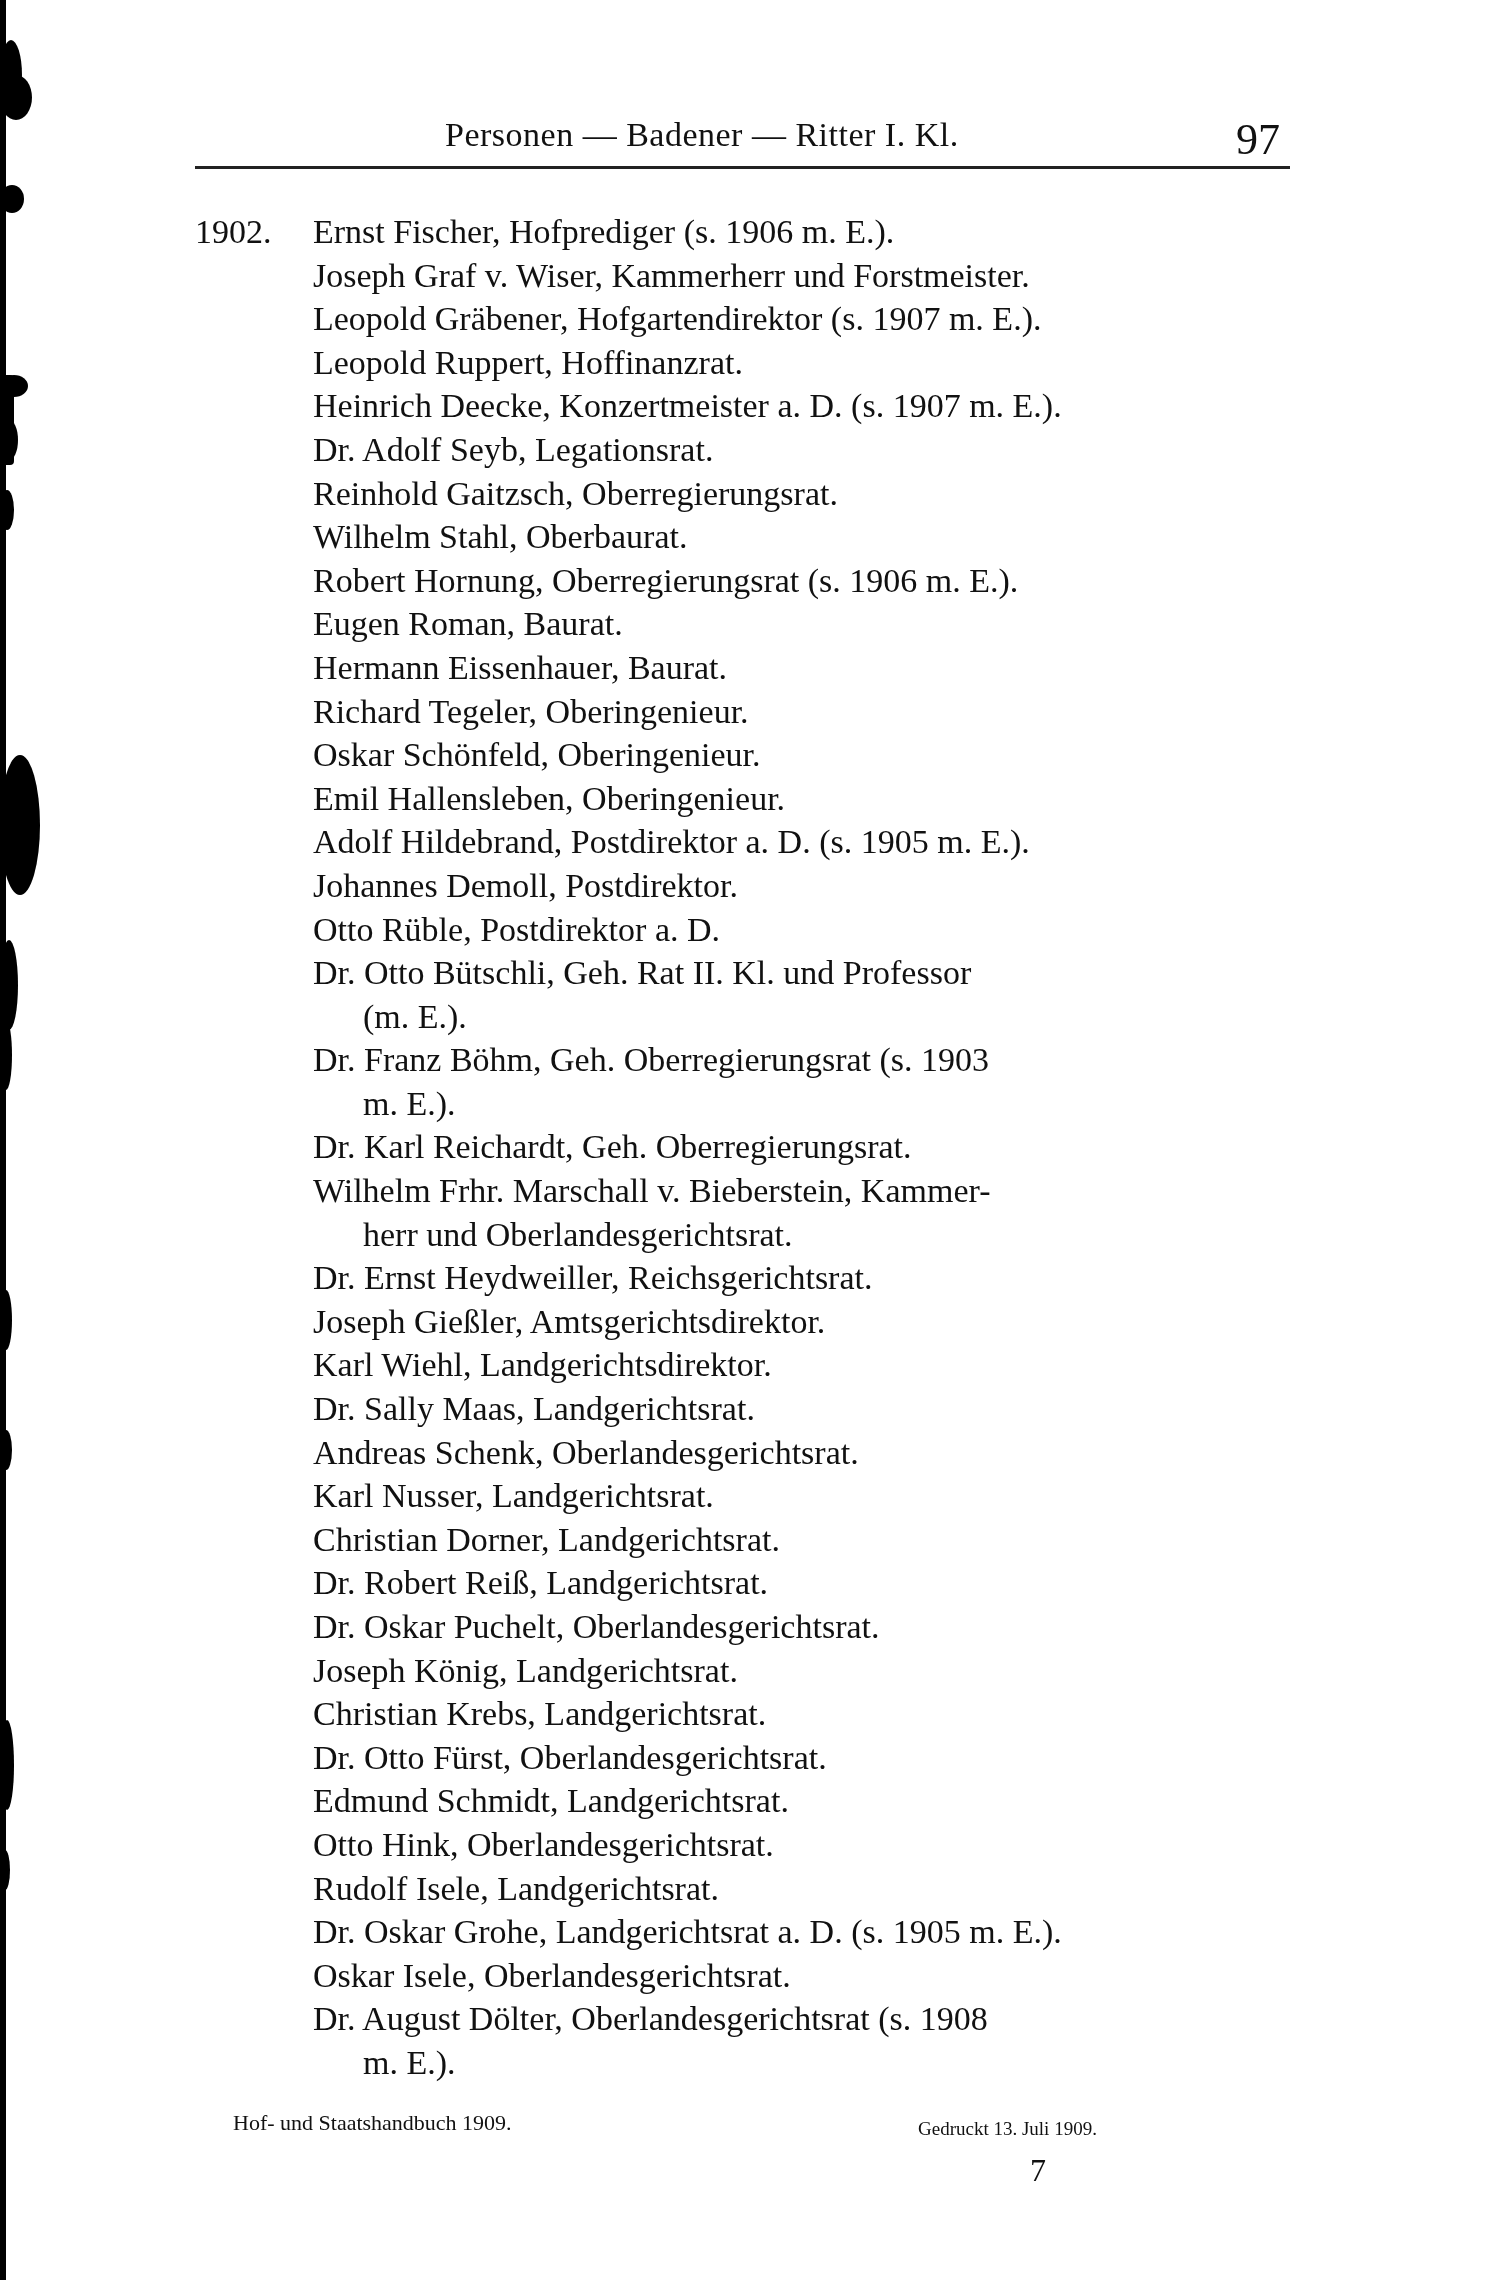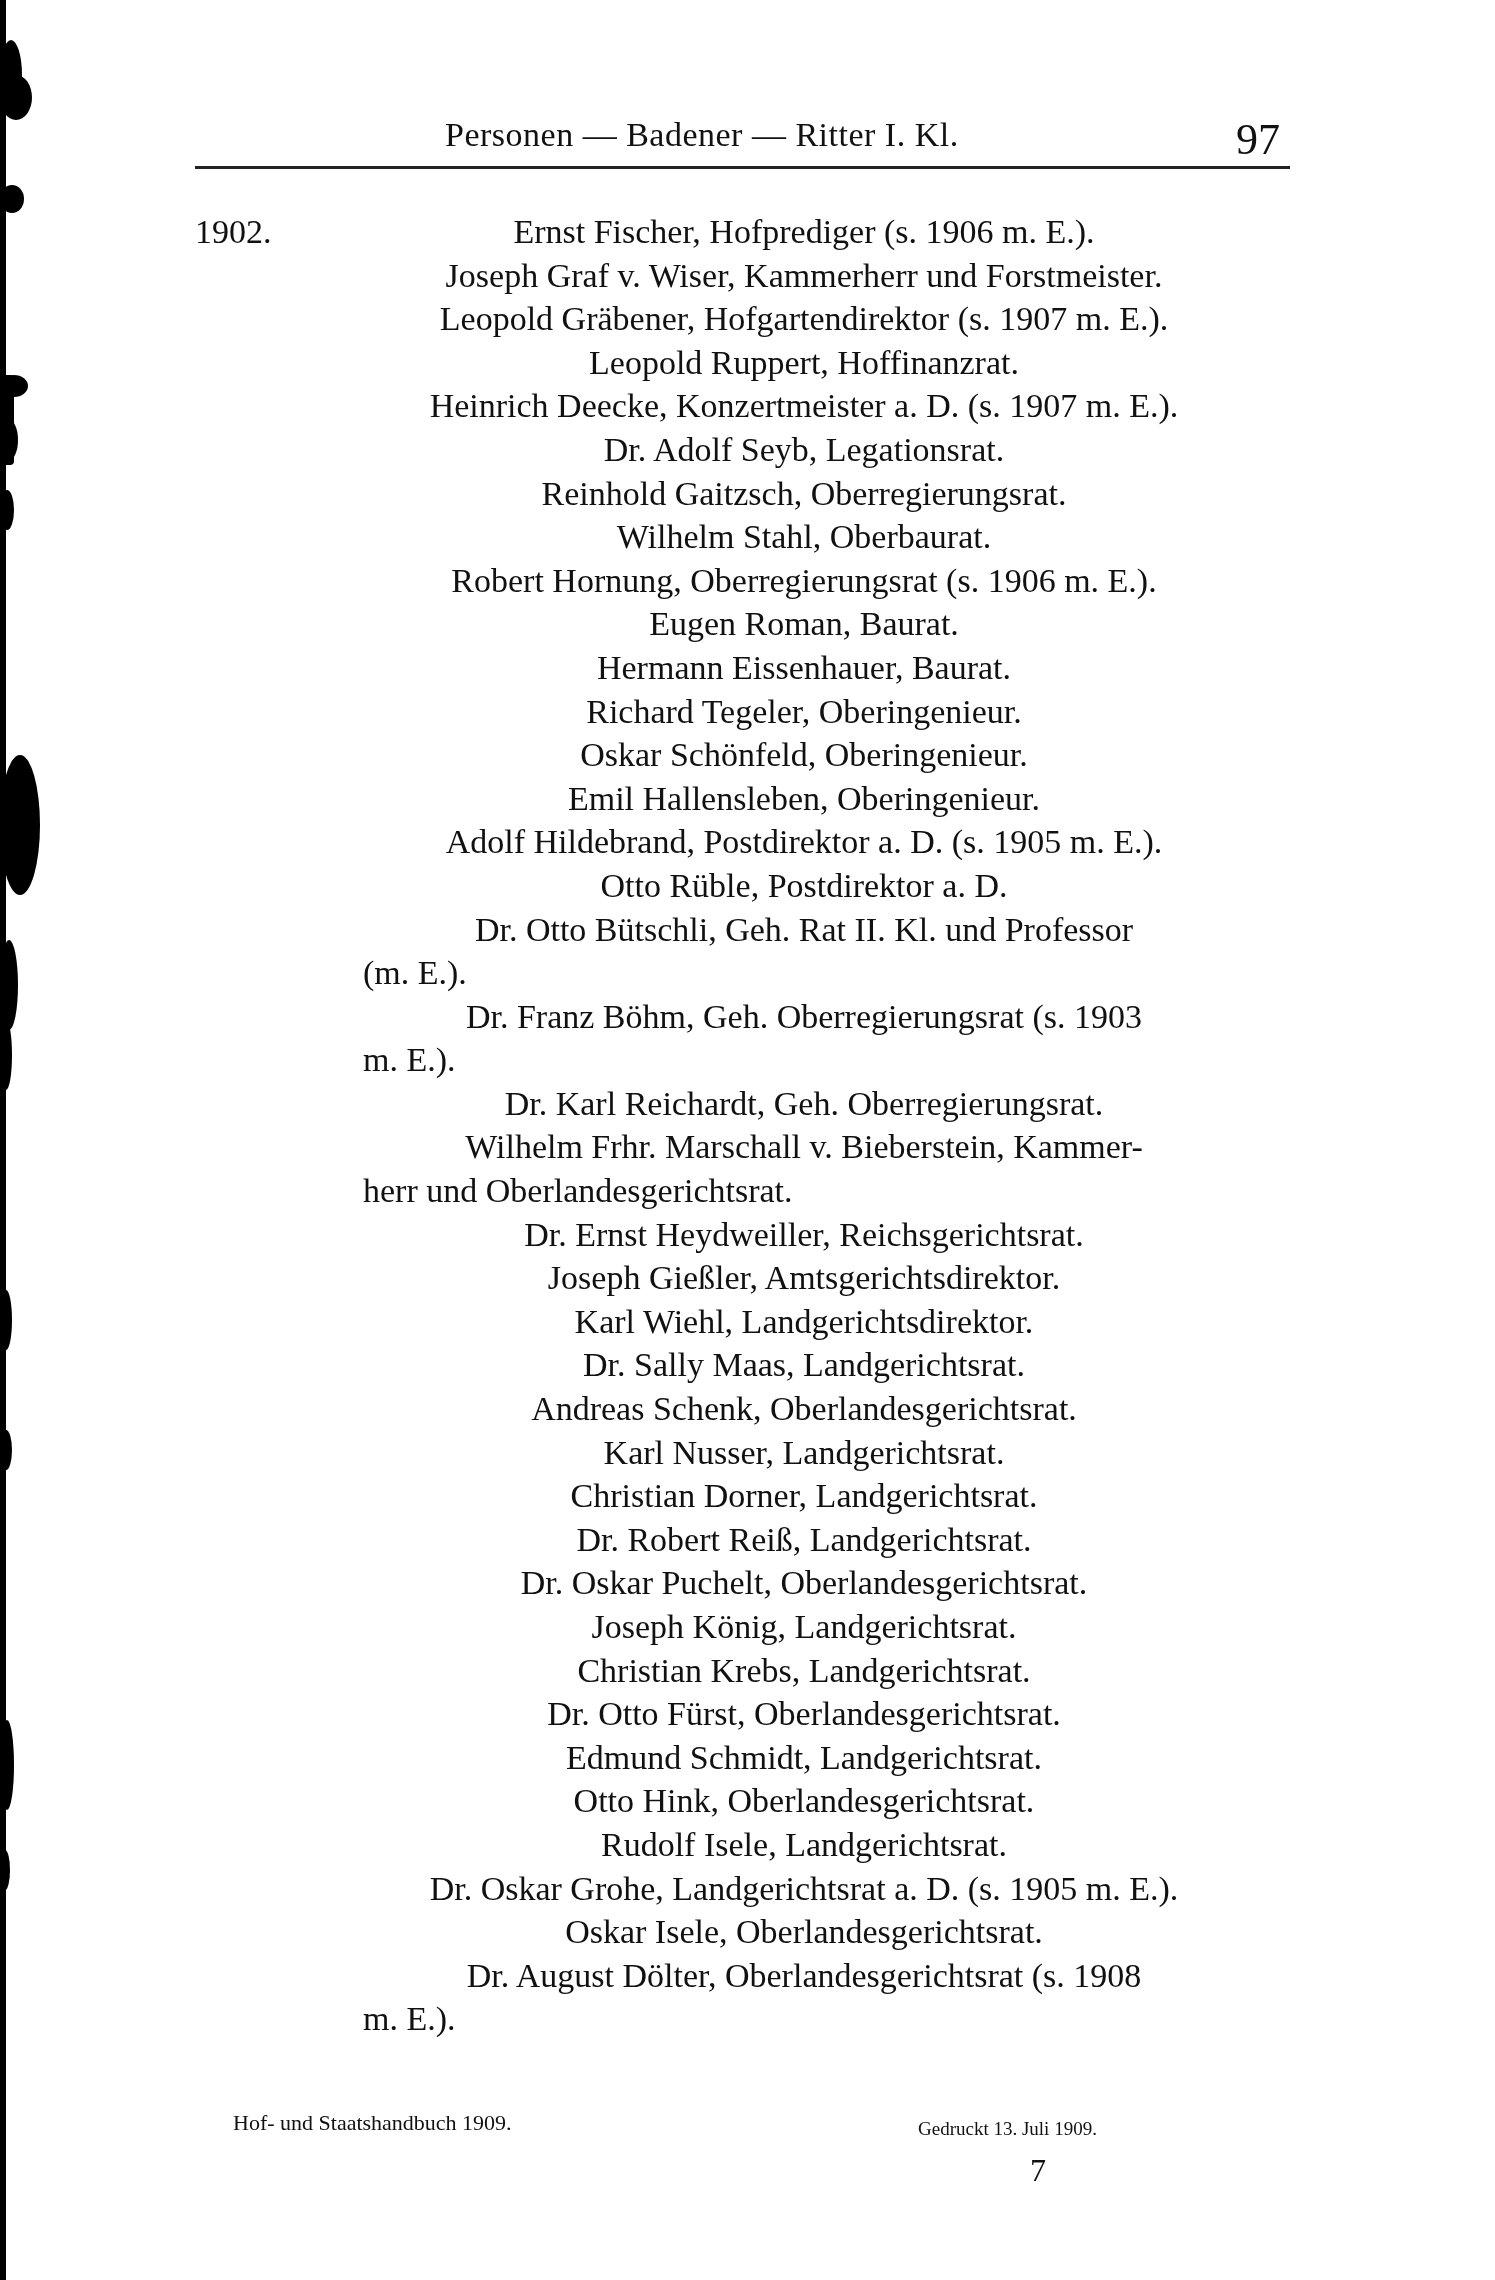--- a/index.html
+++ b/index.html
@@ -29,21 +29,21 @@
     .entries {
       position: absolute; left: 195px; top: 210px; width: 1100px;
     }
     .entry {
       position: relative; font-size: 34px; line-height: 43.6px; white-space: nowrap;
       font-family: "Liberation Serif", serif;
     }
     .entry .year {
       position: absolute; left: 0; top: 0;
     }
-    .entry .text { display: block; padding-left: 118px; text-align: center; }
+    .entry .text { display: block; padding-left: 118px; }
     .entry .cont { display: block; padding-left: 168px; }
     .footer-left {
       position: absolute; left: 233px; top: 2110px; font-size: 22px;
       font-family: "Liberation Serif", serif;
     }
     .footer-right {
       position: absolute; left: 918px; top: 2118px; font-size: 19px;
       font-family: "Liberation Serif", serif;
     }
     .sig {
@@ -117,20 +117,23 @@
   <div class="entry">
       <span class="text">Oskar Schönfeld, Oberingenieur.</span>
     </div>
   <div class="entry">
       <span class="text">Emil Hallensleben, Oberingenieur.</span>
     </div>
   <div class="entry">
       <span class="text">Adolf Hildebrand, Postdirektor a. D. (s. 1905 m. E.).</span>
     </div>
   <div class="entry">
+      <span class="text">Johannes Demoll, Postdirektor.</span>
+    </div>
+  <div class="entry">
       <span class="text">Otto Rüble, Postdirektor a. D.</span>
     </div>
   <div class="entry">
     <span class="text">Dr. Otto Bütschli, Geh. Rat II. Kl. und Professor</span>
     <span class="cont">(m. E.).</span>
   </div>
   <div class="entry">
     <span class="text">Dr. Franz Böhm, Geh. Oberregierungsrat (s. 1903</span>
     <span class="cont">m. E.).</span>
   </div>

